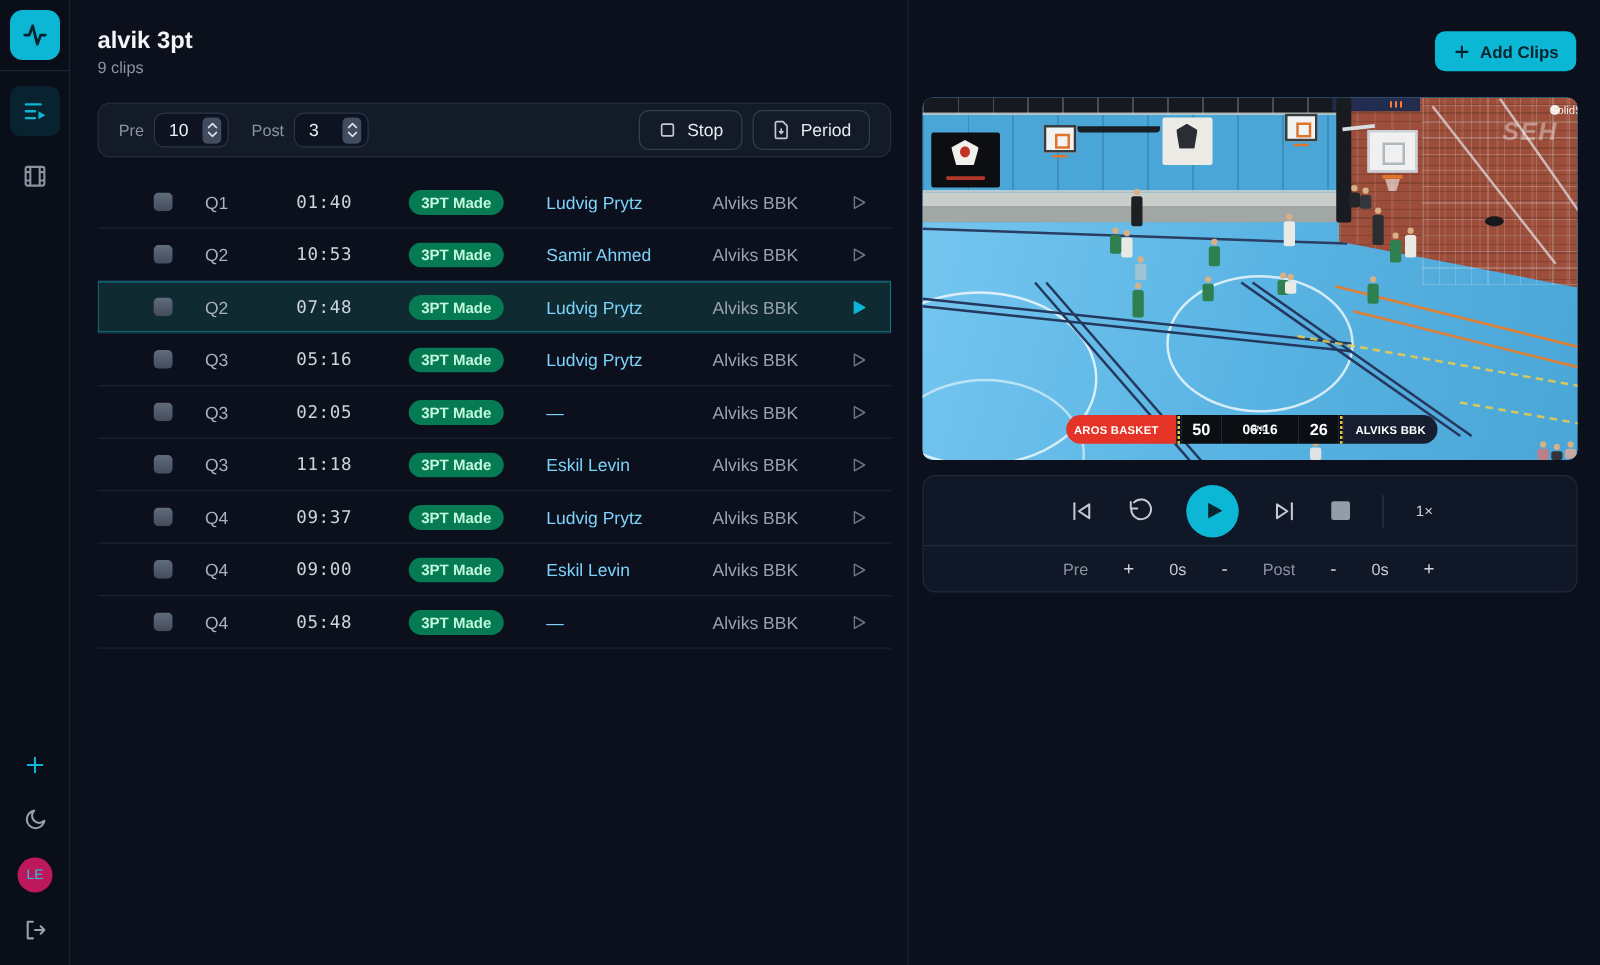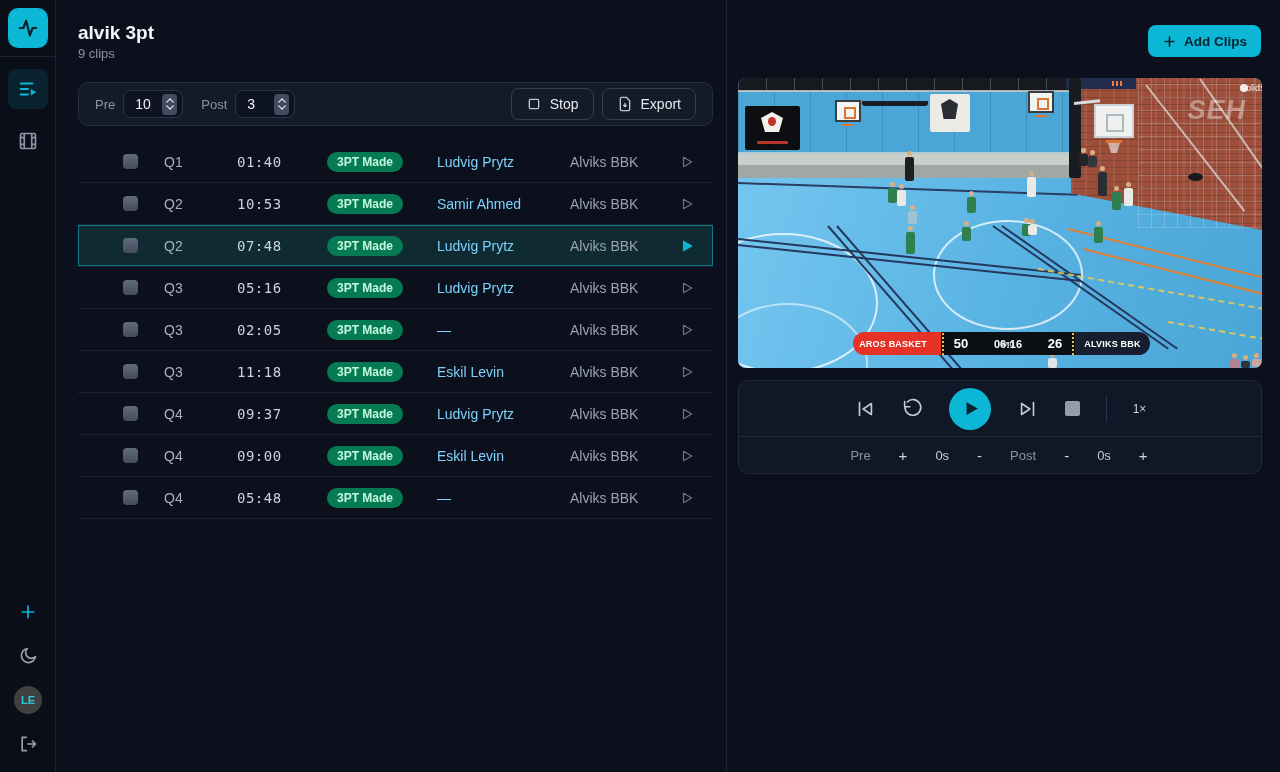--- a/index.html
+++ b/index.html
@@ -23,21 +23,21 @@
 
   
   .sidebar{position:absolute;left:0;top:0;width:56px;height:772px;background:#0a0e18;border-right:1px solid #1b2231;z-index:5}
   .logo-wrap{height:57px;border-bottom:1px solid #1b2231;display:flex;align-items:center;justify-content:center}
   .logo-btn{width:40px;height:40px;border-radius:10px;background:var(--accent);display:flex;align-items:center;justify-content:center;cursor:pointer}
   .nav-item{width:40px;height:40px;margin:12px auto 0;border-radius:8px;display:flex;align-items:center;justify-content:center;color:#8b93a3;cursor:pointer}
   .nav-item.active{background:rgba(11,183,213,.12);color:var(--accent)}
   .sidebar-bottom{position:absolute;left:0;bottom:14px;width:56px;display:flex;flex-direction:column;align-items:center;gap:16px}
   .icon-btn{width:28px;height:28px;display:flex;align-items:center;justify-content:center;color:#98a0ae;cursor:pointer}
   .icon-btn.teal{color:var(--accent)}
-  .avatar{width:28px;height:28px;border-radius:50%;background:#404040;color:#27c9de;font-size:11px;font-weight:bold;display:flex;align-items:center;justify-content:center;cursor:pointer}
+  .avatar{width:28px;height:28px;border-radius:50%;background:#be185d;color:#27c9de;font-size:11px;font-weight:normal;display:flex;align-items:center;justify-content:center;cursor:pointer}
 
   
   .page-title{position:absolute;left:78px;top:22px;font-size:19px;font-weight:bold;color:#f3f5f8}
   .page-subtitle{position:absolute;left:78px;top:46px;font-size:13px;color:var(--muted)}
   .add-clips{position:absolute;right:19px;top:25px;height:32px;padding:0 14px;border:none;border-radius:8px;background:var(--accent);color:#07232e;font-size:13.5px;font-weight:bold;font-family:inherit;display:flex;align-items:center;gap:7px;cursor:pointer}
 
   
   .v-divider{position:absolute;left:726px;top:0;bottom:0;width:1px;background:#1b2231}
 
   
@@ -99,21 +99,21 @@
   .big-board{left:356px;top:26px;width:40px;height:34px;background:rgba(246,249,251,.95);border:2px solid #c9d2d8}
   .big-board::after{content:'';position:absolute;left:10px;top:8px;width:14px;height:14px;border:2px solid #aeb8bf}
   .big-rim{left:368px;top:62px;width:16px;height:3px;background:#e0742c}
   .net{left:370px;top:65px;width:12px;height:10px;background:rgba(255,255,255,.55);clip-path:polygon(0 0,100% 0,75% 100%,25% 100%)}
   .frame-bar{height:3px;background:#d8dde2;transform-origin:left center}
   .fig{width:9px;border-radius:2px}
   .fig::before{content:'';position:absolute;top:-6px;left:2px;width:5px;height:5px;border-radius:50%;background:#d9af85}
   .bag{left:450px;top:95px;width:15px;height:8px;background:#17191c;border-radius:50%}
   .wm-brand{right:14px;top:6px;font-size:9px;color:rgba(255,255,255,.92);display:flex;align-items:center;gap:4px}
   .wm-dot{position:static;width:8px;height:8px;border-radius:50%;background:rgba(255,255,255,.85)}
-  .wm-big{right:16px;top:17px;font-size:27px;font-weight:bold;font-style:italic;color:rgba(255,255,255,.38);letter-spacing:1px}
+  .wm-big{right:16px;top:17px;font-size:20px;font-weight:bold;font-style:italic;color:rgba(255,255,255,.38);letter-spacing:1px}
   
   .sb{left:115px;top:254px;width:320px;height:23px;border-radius:12px;display:flex;overflow:visible;font-weight:bold}
   .sb>div{position:static;display:flex;align-items:center;justify-content:center}
   .sb-home{width:88px;background:var(--scoreboard-red);border-radius:12px 0 0 12px;color:#fff;font-size:9px;justify-content:flex-end;padding-right:8px;letter-spacing:.2px}
   .sb-dots{width:4px;background:#0b0e13;background-image:repeating-linear-gradient(0deg,#eec23e 0 2px,transparent 2px 4px);background-size:2px 100%;background-repeat:no-repeat;background-position:center}
   .sb-score{width:32px;background:#0b0e13;color:#fff;font-size:13px}
   .sb-mid{width:62px;background:#0b0e13;color:#fff;gap:3px}
   .sb-period{font-size:6px;color:#cfd4da}
   .sb-clock{font-size:11px}
   .sb-away{width:75px;background:#161e30;border-radius:0 12px 12px 0;color:#fff;font-size:9px;letter-spacing:.2px}
@@ -217,21 +217,21 @@
     <svg width="16" height="16" viewBox="0 0 24 24" fill="none" stroke="#c3c9d4" stroke-width="2" stroke-linejoin="round">
         <rect x="5" y="5" width="14" height="14" rx="2"></rect>
       </svg>
     <span>Stop</span>
   </button>
   <button class="ghost-btn">
     <svg width="16" height="16" viewBox="0 0 24 24" fill="none" stroke="#c3c9d4" stroke-width="2" stroke-linecap="round" stroke-linejoin="round">
         <path d="M14 2H7a2 2 0 0 0-2 2v16a2 2 0 0 0 2 2h10a2 2 0 0 0 2-2V7z"></path>
         <path d="M12 11v5m-2-2l2 2 2-2"></path>
       </svg>
-    <span>Export</span>
+    <span>Period</span>
   </button>
 </div>
 
 <div class="table">
   <div>
       <div class="trow">
     <div class="cell c-check">
           <span class="checkbox"></span>
         </div>
     <div class="cell c-period">Q1</div>

